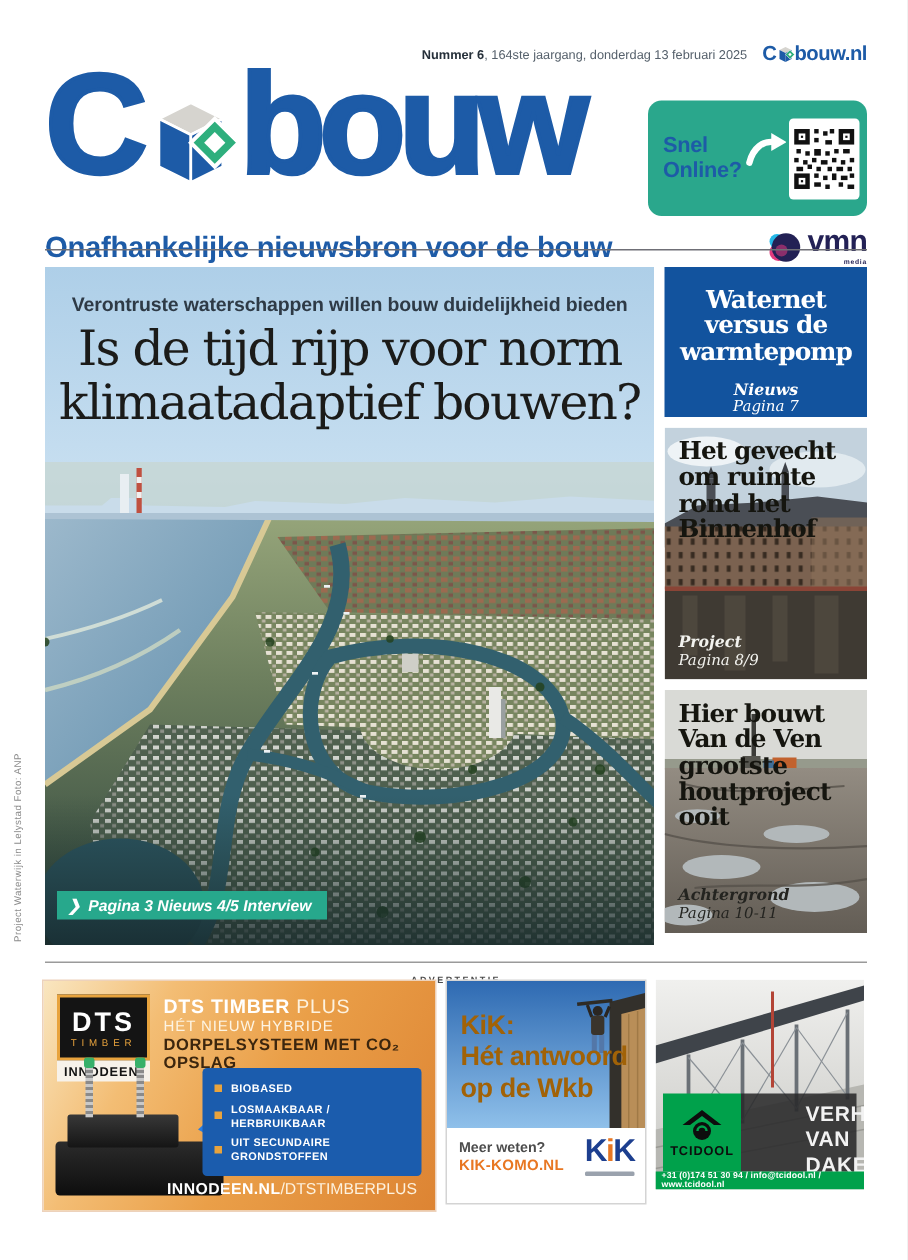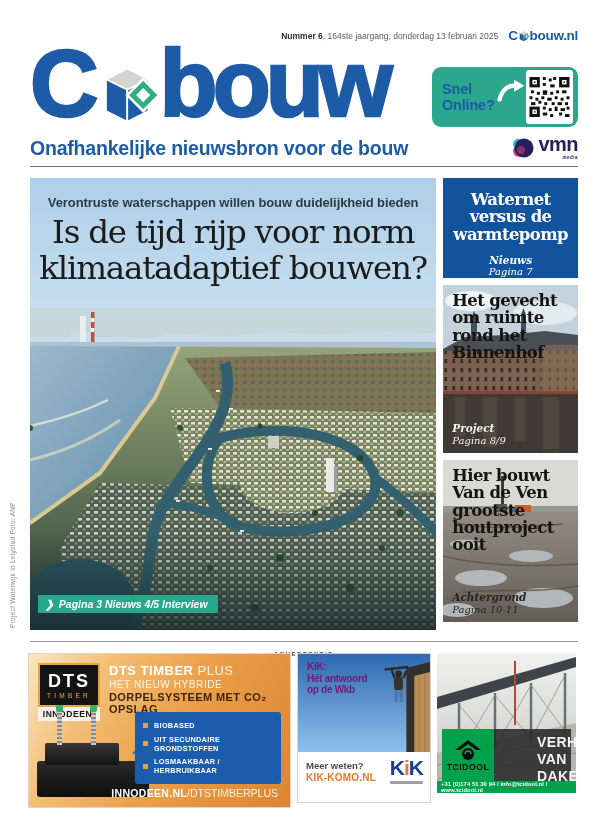--- a/index.html
+++ b/index.html
@@ -8,21 +8,21 @@
   
   .hdr{position:absolute;left:30px;right:27px;top:28px;}
   .meta-row{display:flex;justify-content:flex-end;align-items:center;gap:10px;font-size:8.5px;color:#55606b;}
   .meta-row b{color:#26303a;}
   .site-logo{display:flex;align-items:center;font-weight:700;font-size:13.5px;color:#1d5ba7;letter-spacing:-.3px;cursor:pointer;}
   .site-logo svg{margin:2px 0 0 0;}
   .logo-row{display:flex;justify-content:space-between;align-items:flex-start;margin-top:2px;}
   .biglogo{display:flex;align-items:flex-start;color:#1d5ba7;font-weight:700;font-size:95px;
            line-height:.8;letter-spacing:-5px;-webkit-text-stroke:2.5px #1d5ba7;}
   .biglogo .cube{margin:20px -1px 0 3px;}
-  .snel{margin-top:22px;width:146px;height:60px;background:#2aa78c;border-radius:9px;
+  .snel{margin-top:22px;width:146px;height:77px;background:#2aa78c;border-radius:9px;
         display:flex;align-items:center;padding:0 5px 0 10px;box-sizing:border-box;cursor:pointer;}
   .snel-text{white-space:pre-line;color:#1d5ba7;font-weight:700;font-size:14.5px;line-height:1.12;letter-spacing:-.2px;}
   .snel-arrow{margin:-14px 2px 0 2px;}
   .qr{background:#fff;border-radius:3px;padding:2px;margin-left:auto;}
   .tag-row{display:flex;justify-content:space-between;align-items:flex-end;margin-top:9px;}
   .tagline{color:#1d5ba7;font-size:19.5px;font-weight:700;letter-spacing:-.2px;}
   .vmn{display:flex;align-items:center;gap:4px;}
   .vmn-word{font-weight:700;font-size:20px;color:#232155;line-height:.8;letter-spacing:-.5px;}
   .vmn-media{display:block;font-size:4.5px;color:#232155;text-align:right;font-weight:700;letter-spacing:.5px;}
   .rule{position:absolute;left:30px;right:27px;top:166px;border-top:1.6px solid #6f6f76;}
@@ -88,21 +88,21 @@
   .screw{position:absolute;width:5px;height:34px;bottom:62px;
          background:repeating-linear-gradient(180deg,#c9c9c9 0 2px,#8a8a8a 2px 4px);}
   .screw:after{content:"";position:absolute;top:-6px;left:-1px;width:7px;height:7px;background:#37b06a;border-radius:2px;}
   .s1{left:28px;} .s2{left:62px;}
   .eco{position:absolute;left:124px;top:58px;width:34px;height:34px;border:2.5px solid #fff;
        border-radius:50%;color:#fff;font-size:19px;line-height:30px;text-align:center;opacity:.95;}
   .butterfly{position:absolute;left:103px;bottom:46px;}
   
   .ad-kik{width:134px;height:150px;border:1px solid #d4d4d4;box-sizing:border-box;background:#fff;}
   .kik-photo{display:block;width:100%;height:98px;}
-  .kik-head{position:absolute;top:7px;left:9px;color:#701a75;font-weight:700;font-size:10px;line-height:1.16;
+  .kik-head{position:absolute;top:19px;left:9px;color:#a16207;font-weight:700;font-size:18px;line-height:1.16;
             white-space:pre-line;letter-spacing:-.3px;}
   .kik-foot{display:flex;justify-content:space-between;align-items:center;padding:7px 7px 0 8px;}
   .kik-more{font-size:9.5px;font-weight:700;color:#4c4c4c;line-height:1.25;}
   .kik-url{font-size:10px;font-weight:700;color:#e87722;letter-spacing:.2px;}
   .kik-logo{font-weight:700;font-size:21px;line-height:.9;color:#1d3f8f;letter-spacing:-1px;text-align:right;}
   .kik-logo .i{color:#e87722;}
   .kik-tag{height:3px;background:#9aa2ad;margin-top:3px;border-radius:1px;}
   
   .ad-tci{width:139px;height:140px;}
   .ad-tci>svg{position:absolute;inset:0;}
@@ -435,25 +435,25 @@
           <polygon points="9,13 19,2 17,15" fill="#3f93ea"></polygon>
       </svg>
 
       <div class="dts-panel">
         <div class="dts-bullet">
             <span class="sq"></span>
             <span>BIOBASED</span>
           </div>
         <div class="dts-bullet">
             <span class="sq"></span>
-            <span>UIT SECUNDAIRE GRONDSTOFFEN</span>
+            <span>LOSMAAKBAAR / HERBRUIKBAAR</span>
           </div>
         <div class="dts-bullet">
             <span class="sq"></span>
-            <span>LOSMAAKBAAR / HERBRUIKBAAR</span>
+            <span>UIT SECUNDAIRE GRONDSTOFFEN</span>
           </div>
       </div>
 
       <div class="dts-url"><b>INNODEEN.NL</b><span>/DTSTIMBERPLUS</span></div>
     </div>
 
     <div class="ad ad-kik">
       <svg class="kik-photo" viewBox="0 0 134 98" preserveAspectRatio="none">
         <defs>
           <linearGradient id="gSky" x1="0" y1="0" x2="0" y2="1">

